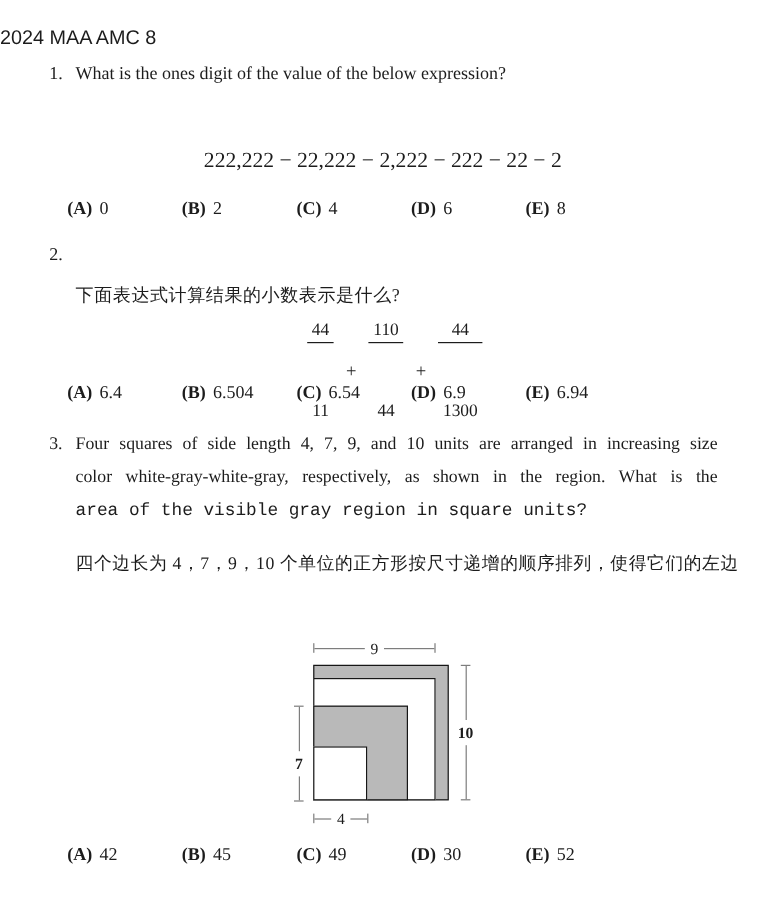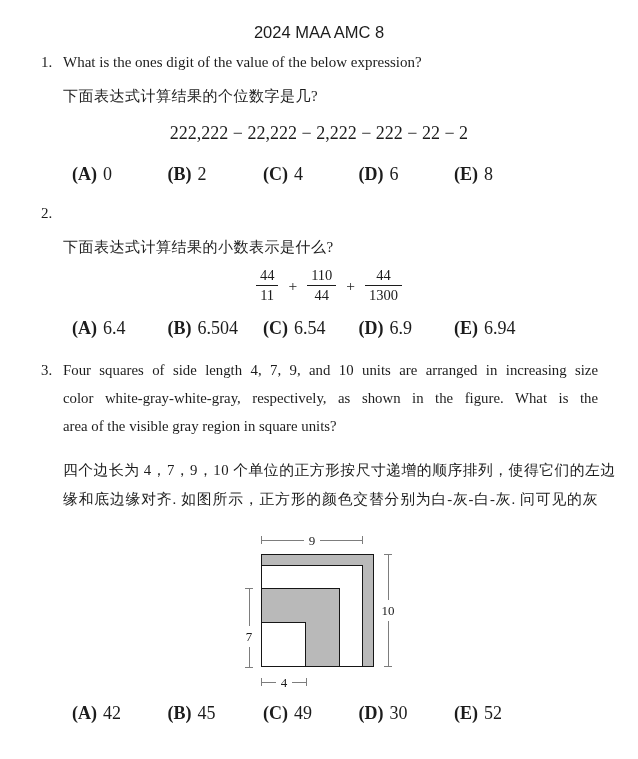--- a/index.html
+++ b/index.html
@@ -1,79 +1,76 @@
 <!DOCTYPE html>
 <html><head>
 <meta charset="utf-8">
 <style>
   html,body { margin:0; padding:0; background:#ffffff; }
   .page {
     position:relative; width:638px; height:759px; background:#ffffff; overflow:hidden;
     font-family:"Liberation Serif","DejaVu Serif",serif; color:#1c1c1c;
   }
   .title {
-    position:absolute; top:23px; left:0; width:638px; text-align:center;
+    position:absolute; top:23px; left:0; width:638px; 
     font-family:"Liberation Sans","DejaVu Sans",sans-serif; font-size:16.5px; line-height:19px;
   }
   .block { position:absolute; left:41px; width:557px; box-sizing:border-box; padding-left:22px; }
   .num { position:absolute; left:0; top:0; }
   .qen { font-size:15px; line-height:20px; white-space:nowrap; }
   .qzh { font-size:15px; line-height:22px; letter-spacing:0.5px; white-space:nowrap; }
   .para-en { font-size:14.8px; line-height:28px; }
   .para-zh { font-size:14.8px; line-height:29px; letter-spacing:0.5px; }
   .jline { text-align:justify; text-align-last:justify; white-space:nowrap; }
-  .jline.last { text-align:left; text-align-last:left; }
+  .jline.last { text-align:left; text-align-last:left;font-family:Liberation Mono, monospace; }
   .expr { position:absolute; left:0; width:638px; text-align:center; font-size:18px; line-height:22px; }
   .frac-row { position:absolute; left:62px; width:534px; text-align:center; }
   .frac { display:inline-block; vertical-align:middle; text-align:center; font-size:14.5px; }
   .frac .n { display:block; padding:0 4px 2px; border-bottom:1px solid #1c1c1c; line-height:15px; }
-  .frac .d { display:block; padding:2px 4px 0; line-height:15px; }
+  .frac .d { display:block; padding:2px 4px 0; line-height:15px;margin-top:48px; }
   .op { display:inline-block; vertical-align:middle; margin:0 6px; font-size:15.5px; }
   .choices {
-    position:absolute; left:72px; display:grid; grid-template-columns:repeat(5,95.5px);
-    font-size:18px; line-height:20px; white-space:nowrap;
+    position:absolute; left:56px; display:grid; grid-template-columns:repeat(5,95.5px);
+    font-size:15px; line-height:20px; white-space:nowrap;
   }
   .choice b { font-weight:bold; }
   .choice .v { margin-left:6px; }
   
   .figure { position:absolute; left:243px; top:533px; width:162px; height:158px; }
   .sq { position:absolute; box-sizing:border-box; border:1.4px solid #161616; }
   .sq.gray { background:#b9b9b9; }
   .sq.white { background:#ffffff; }
   #sq10 { left:18px; top:21px;  width:113px; height:113px; }
   #sq9  { left:18px; top:32px;  width:102px; height:102px; }
   #sq7  { left:18px; top:55px;  width:79px;  height:79px; }
   #sq4  { left:18px; top:89px;  width:45px;  height:45px; }
   .hdim { position:absolute; display:flex; align-items:center; height:10px; }
   .hdim .cap { width:1px; height:8px; background:#7d7d7d; }
   .hdim .seg { flex:1; height:1px; background:#7d7d7d; }
-  .vdim { position:absolute; display:flex; flex-direction:column; align-items:center; width:10px; }
+  .vdim { position:absolute; display:flex; flex-direction:column; align-items:center; width:10px;font-weight:bold; }
   .vdim .cap { height:1px; width:8px; background:#7d7d7d; }
   .vdim .seg { flex:1; width:1px; background:#7d7d7d; }
   .vdim .seg.grow { flex:1.9; }
   .dlbl { font-size:13px; line-height:13px; color:#1c1c1c; padding:0 5px; }
   .vdim .dlbl { padding:4px 0; }
   #dim9  { left:18px;  top:2px;   width:102px; }
   #dim10 { left:140px; top:21px;  height:113px; }
   #dim7  { left:1px;   top:55px;  height:80px; }
   #dim4  { left:18px;  top:144px; width:46px; }
 </style>
 </head>
 <body>
 
 <div class="page">
 
   <div class="title">2024 MAA AMC 8</div>
 
   <div class="block qen" style="top:52px">
     <span class="num">1.</span>
     <span>What is the ones digit of the value of the below expression?</span>
-  </div>
-  <div class="block qzh" style="top:85px">
-    <span>下面表达式计算结果的个位数字是几?</span>
   </div>
   <div class="expr" style="top:122px">222,222 − 22,222 − 2,222 − 222 − 22 − 2</div>
   <div class="choices" style="top:164px">
     <span class="choice"><b>(A)</b><span class="v">0</span></span>
     <span class="choice"><b>(B)</b><span class="v">2</span></span>
     <span class="choice"><b>(C)</b><span class="v">4</span></span>
     <span class="choice"><b>(D)</b><span class="v">6</span></span>
     <span class="choice"><b>(E)</b><span class="v">8</span></span>
   </div>
 
@@ -94,26 +91,25 @@
     <span class="choice"><b>(A)</b><span class="v">6.4</span></span>
     <span class="choice"><b>(B)</b><span class="v">6.504</span></span>
     <span class="choice"><b>(C)</b><span class="v">6.54</span></span>
     <span class="choice"><b>(D)</b><span class="v">6.9</span></span>
     <span class="choice"><b>(E)</b><span class="v">6.94</span></span>
   </div>
 
   <div class="block para-en" style="top:356px">
     <span class="num">3.</span>
     <div class="jline">Four squares of side length 4, 7, 9, and 10 units are arranged in increasing size</div>
-    <div class="jline">color white-gray-white-gray, respectively, as shown in the figure. What is the</div>
+    <div class="jline">color white-gray-white-gray, respectively, as shown in the region. What is the</div>
     <div class="jline last">area of the visible gray region in square units?</div>
   </div>
   <div class="block para-zh" style="top:456px">
     <div class="jline">四个边长为 4，7，9，10 个单位的正方形按尺寸递增的顺序排列，使得它们的左边</div>
-    <div class="jline">缘和底边缘对齐. 如图所示，正方形的颜色交替分别为白-灰-白-灰. 问可见的灰</div>
   </div>
 
   <div class="figure">
     <div class="sq gray" id="sq10"></div>
     <div class="sq white" id="sq9"></div>
     <div class="sq gray" id="sq7"></div>
     <div class="sq white" id="sq4"></div>
 
     <div class="hdim" id="dim9">
       <span class="cap"></span>

